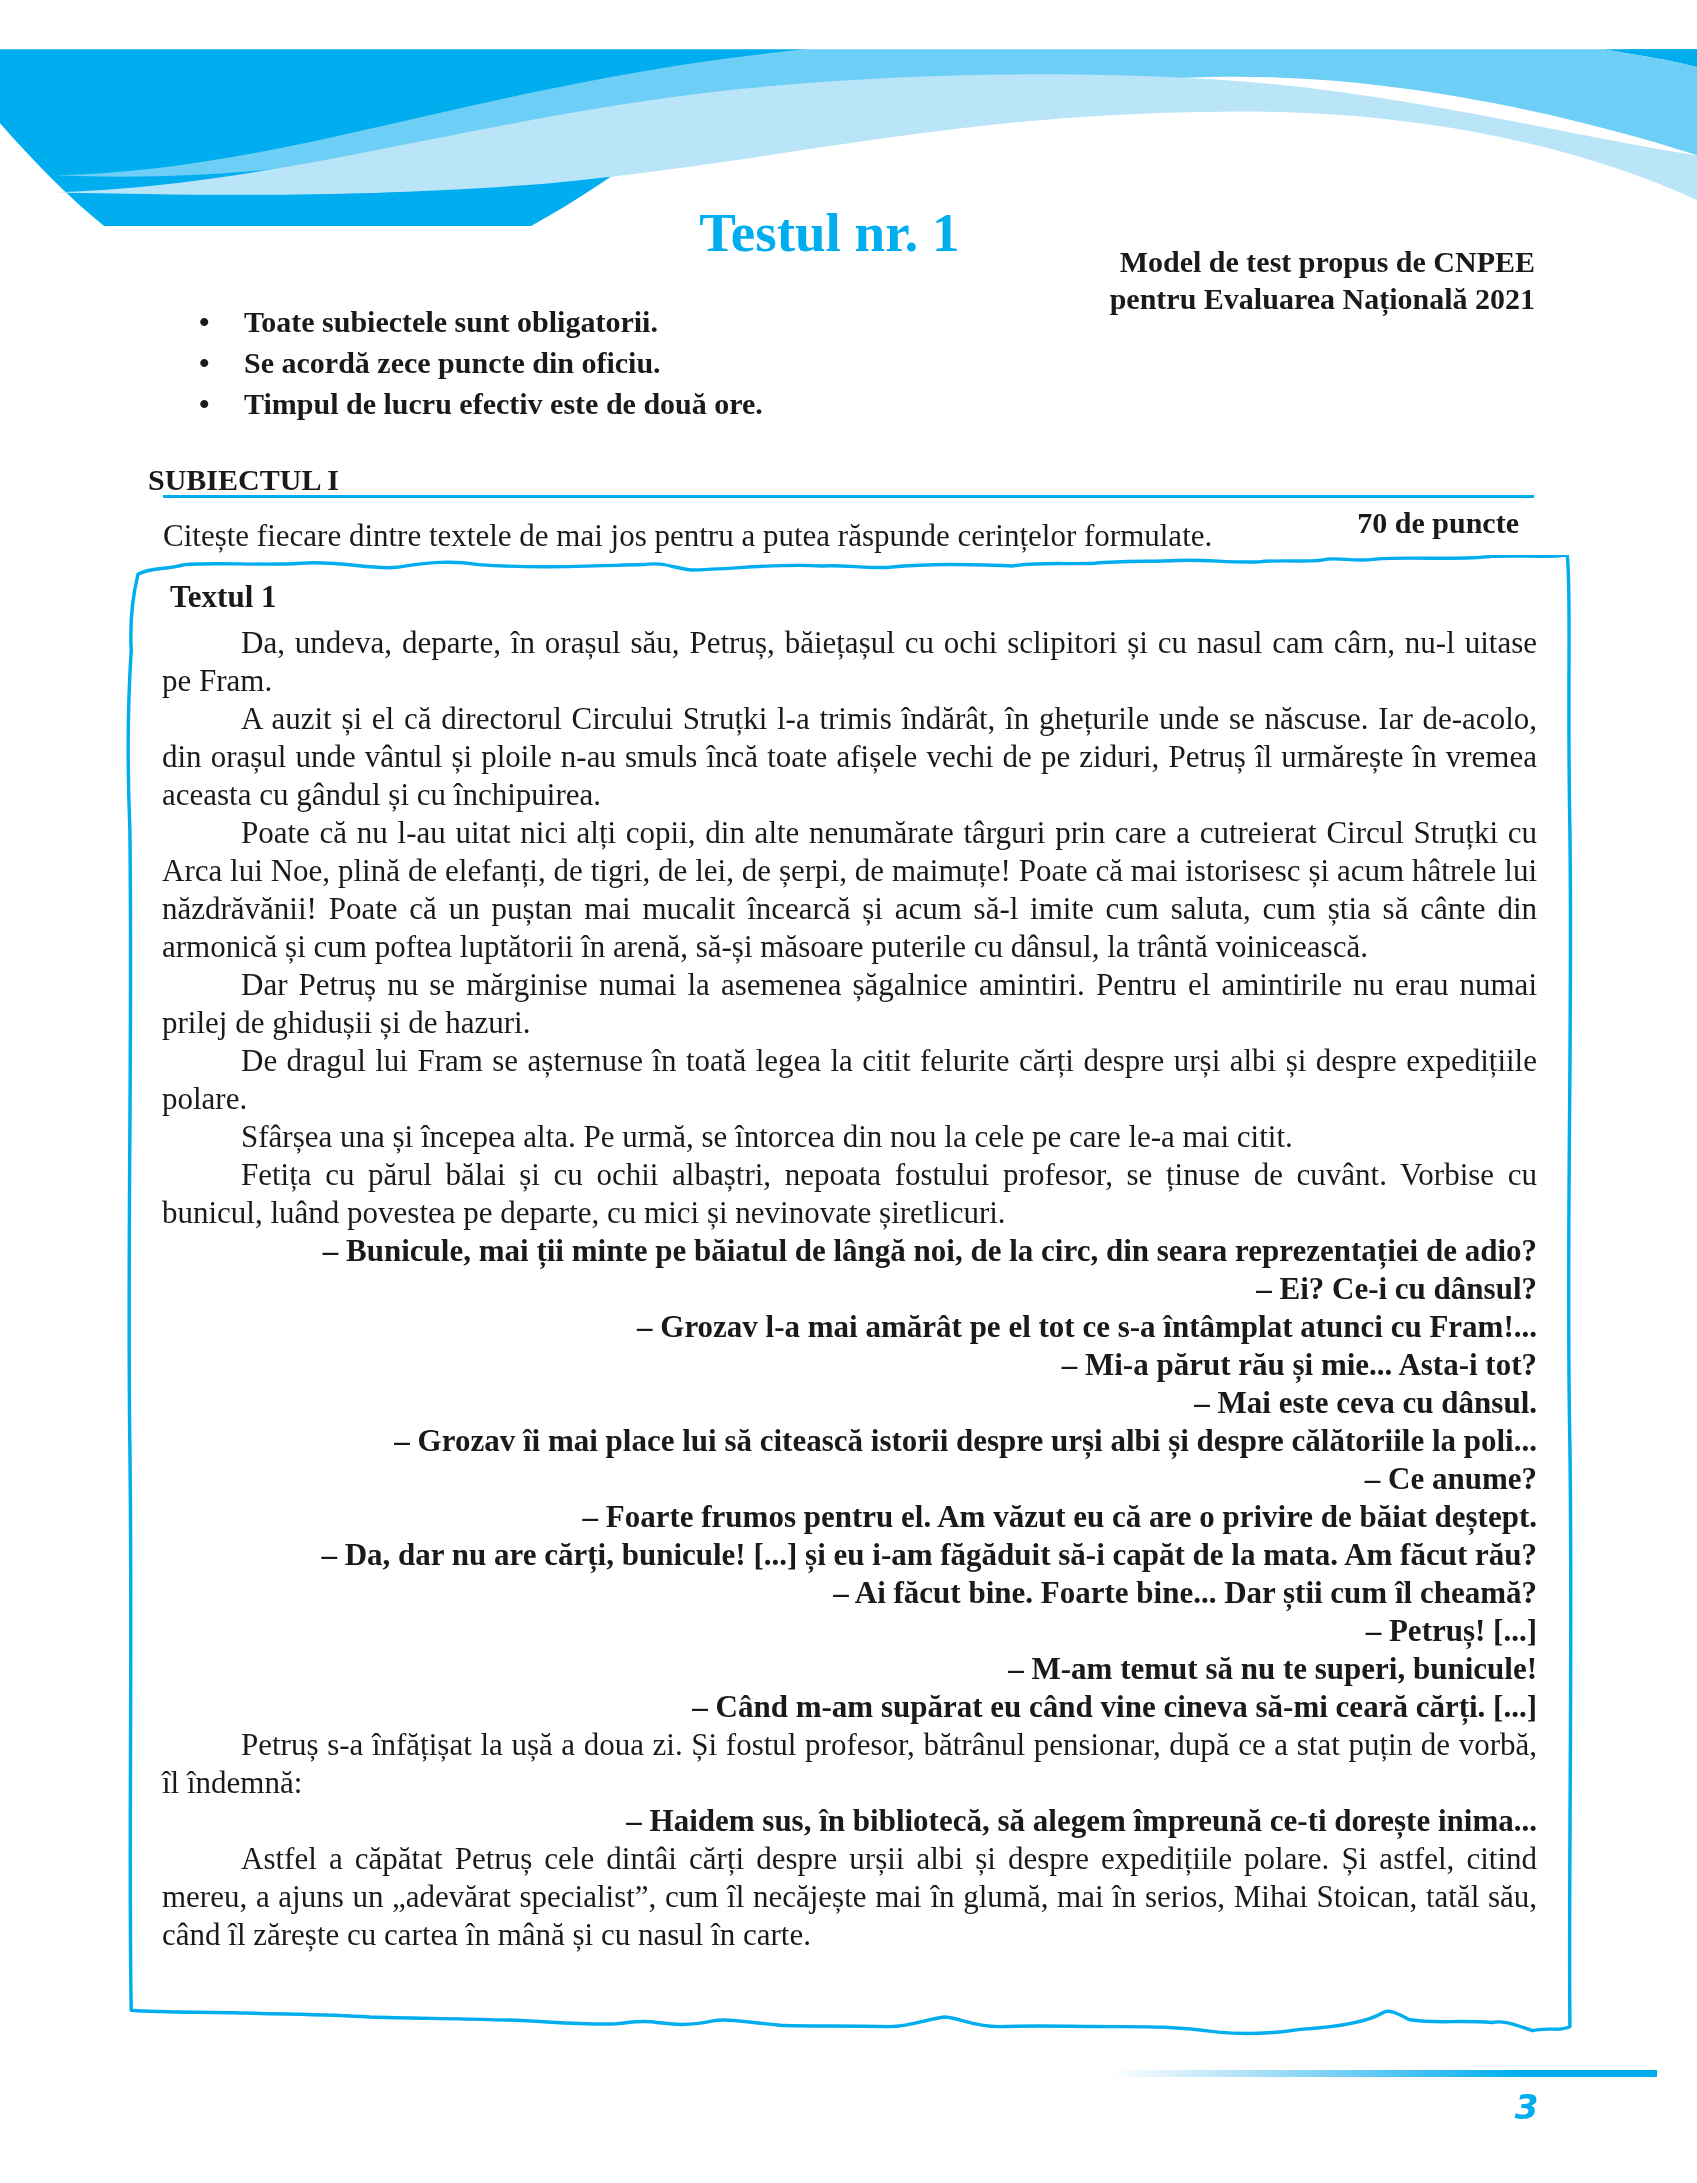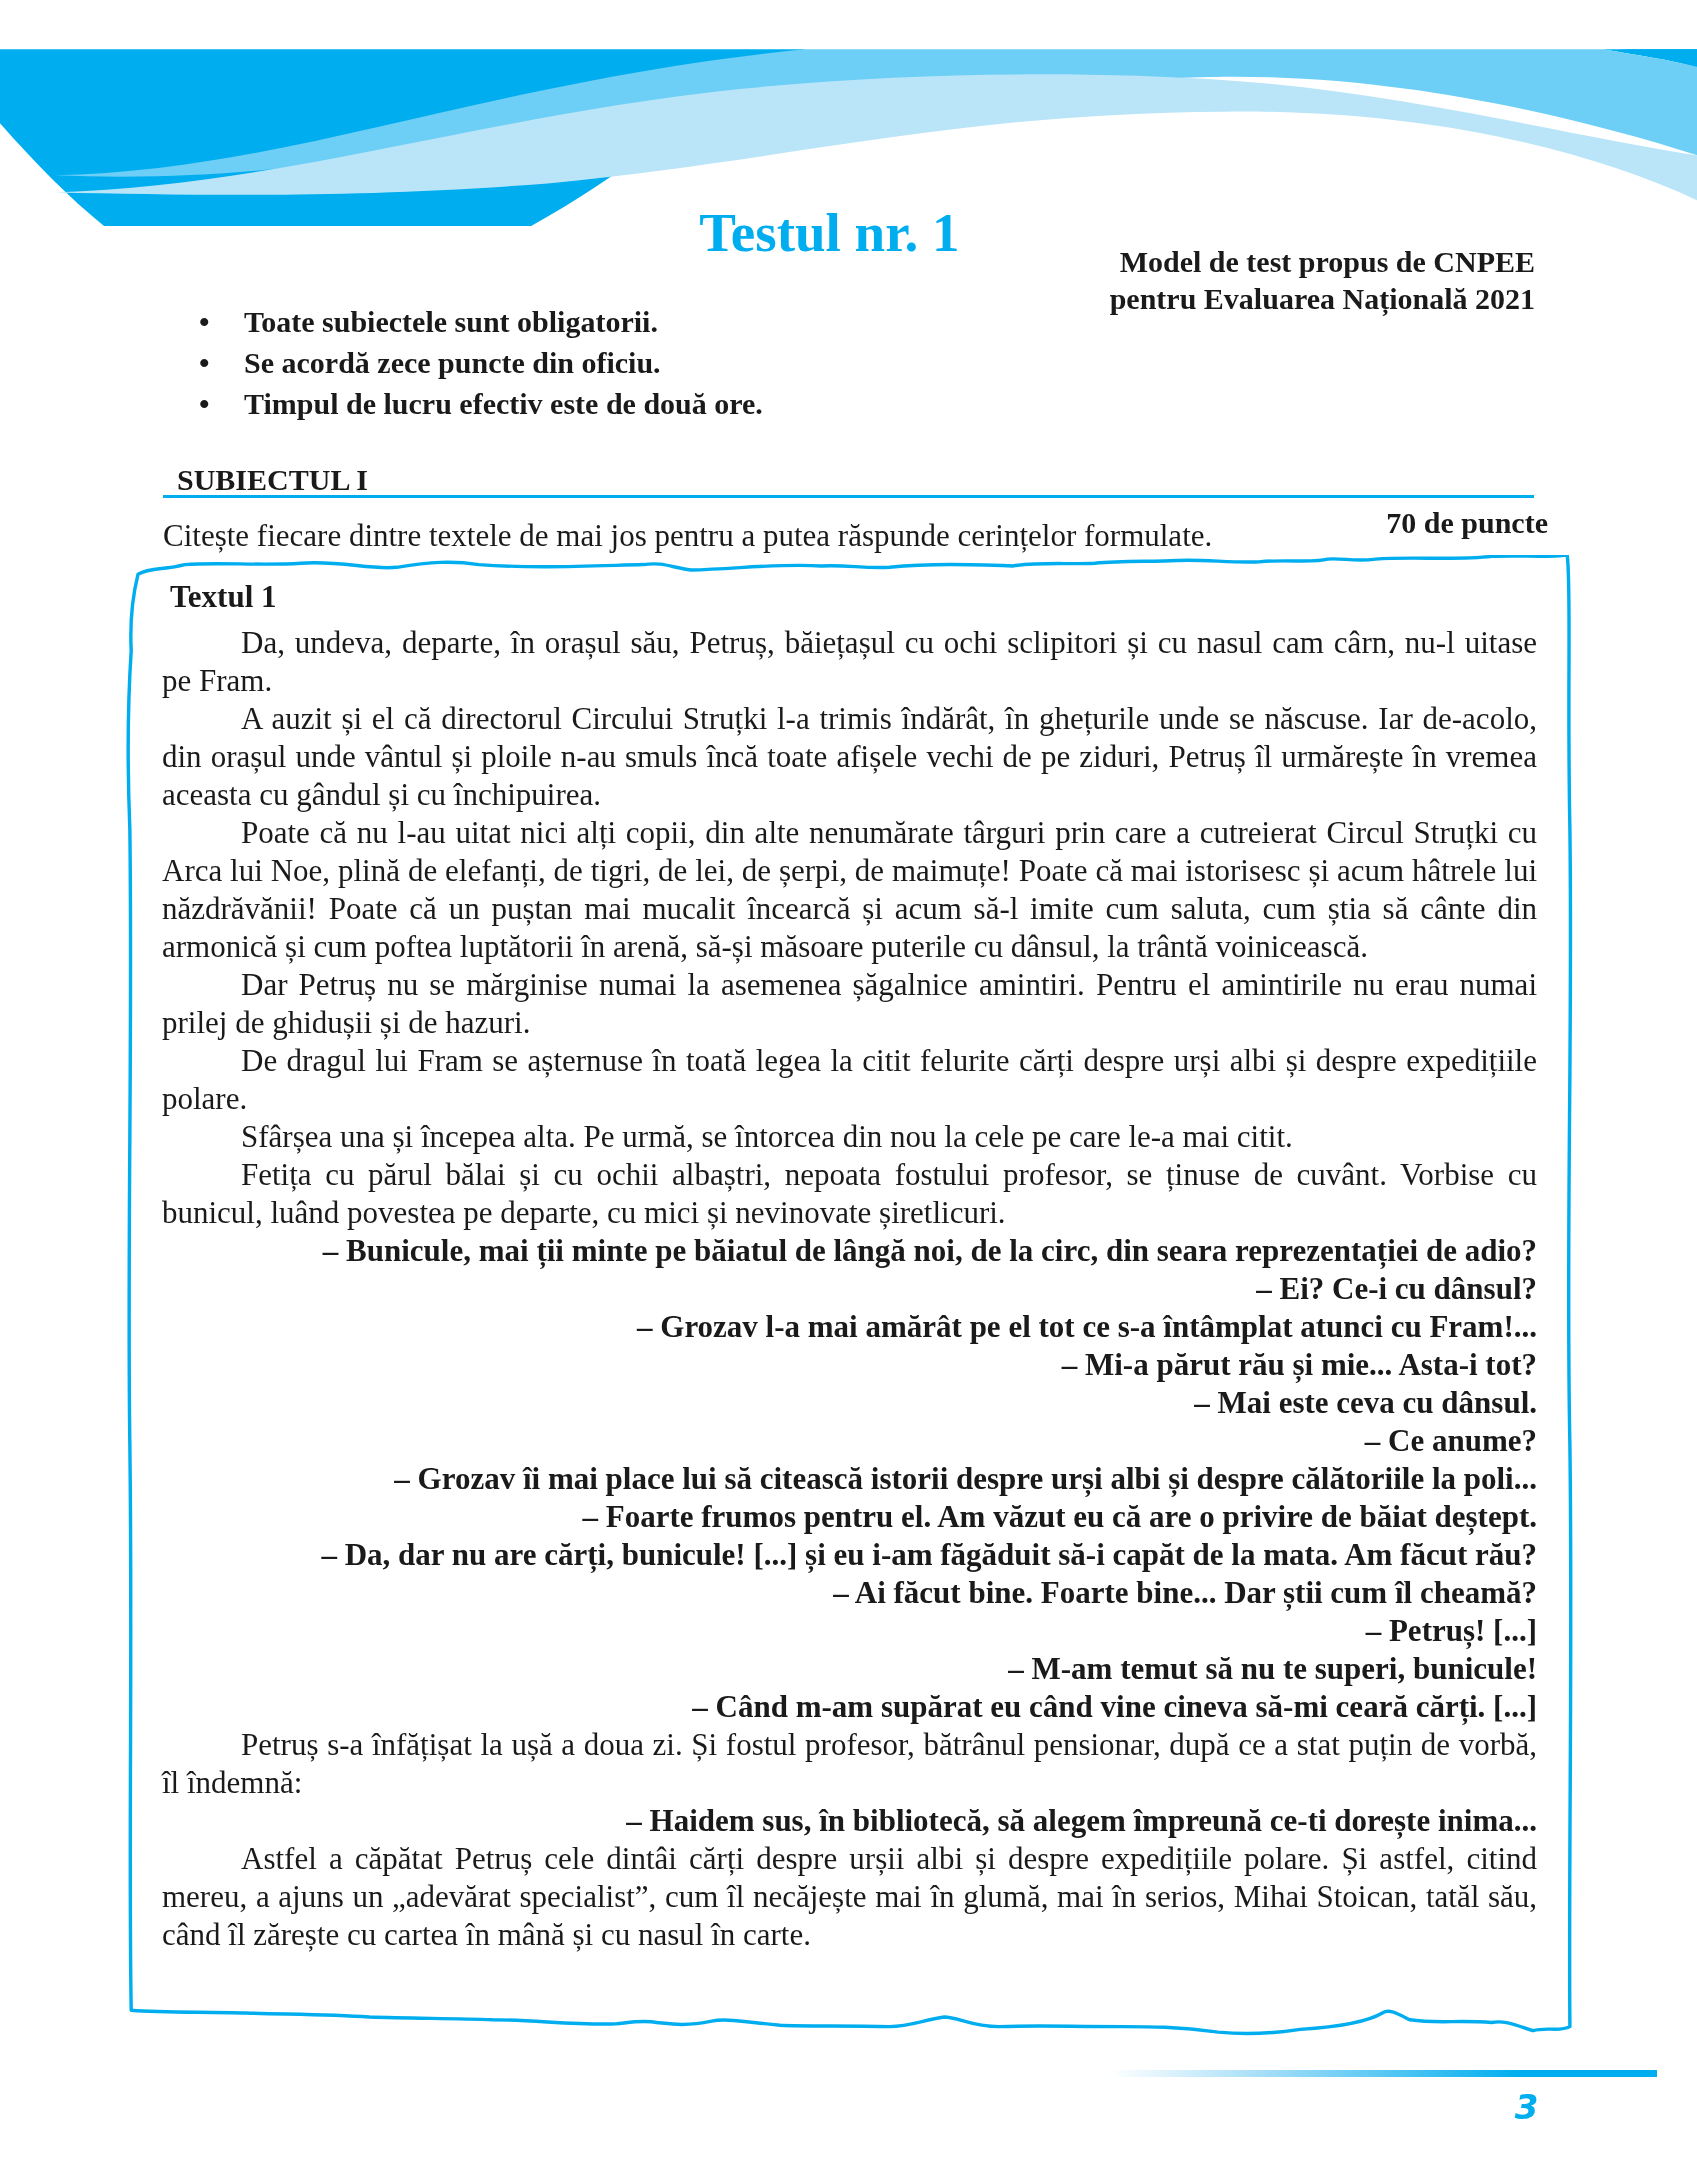--- a/index.html
+++ b/index.html
@@ -8,21 +8,21 @@
   .wave { position: absolute; left: 0; top: 0; width: 1698px; height: 226px; }
   .title { position: absolute; left: 0; width: 1652px; top: 199px; text-align: center;
            font-weight: bold; font-size: 55px; color: #00aeef; line-height: 68px; }
   .title span { display: inline-block; margin-left: 6.8px; }
   .model { position: absolute; right: 163px; top: 243px; text-align: right;
            font-weight: bold; font-size: 30px; line-height: 37px; }
   .bullets { position: absolute; left: 199px; top: 301px; margin: 0; padding: 0; list-style: none;
              font-weight: bold; font-size: 30px; line-height: 41px; }
   .bullets li { position: relative; padding-left: 45px; }
   .bullets li .dot { position: absolute; left: 0; top: 0; }
-  .subject { position: absolute; left: 177px; width: 1371px; top: 459px;
+  .subject { position: absolute; left: 148px; width: 1371px; top: 459px;
              font-weight: bold; font-size: 30px; line-height: 41px; }
   .subject .pts { position: absolute; right: 0; top: 0; margin-top: 43px; }
   .rule { position: absolute; left: 163px; width: 1371px; top: 495px; height: 3.4px; background: #00aeef; }
   .instr { position: absolute; left: 163px; top: 515px; font-weight: normal; font-size: 31px; line-height: 41px; }
   .frame { position: absolute; left: 123px; top: 555px; width: 1451px; height: 1499px; }
   .textbox { position: absolute; left: 162px; top: 570px; width: 1375px;
              font-size: 31px; line-height: 38px; text-align: justify; }
   .textbox h3 { margin: 8px; font-size: 31px; font-weight: bold; line-height: 38px; }
   .textbox p { margin: 0; text-indent: 79px; }
   .textbox p.dlg { text-align: right; font-weight: bold; }
@@ -79,22 +79,22 @@
   <p>Poate că nu l-au uitat nici alți copii, din alte nenumărate târguri prin care a cutreierat Circul Struțki cu Arca lui Noe, plină de elefanți, de tigri, de lei, de șerpi, de maimuțe! Poate că mai istorisesc și acum hâtrele lui năzdrăvănii! Poate că un puștan mai mucalit încearcă și acum să-l imite cum saluta, cum știa să cânte din armonică și cum poftea luptătorii în arenă, să-și măsoare puterile cu dânsul, la trântă voinicească.</p>
   <p>Dar Petruș nu se mărginise numai la asemenea șăgalnice amintiri. Pentru el amintirile nu erau numai prilej de ghidușii și de hazuri.</p>
   <p>De dragul lui Fram se așternuse în toată legea la citit felurite cărți despre urși albi și despre expedițiile polare.</p>
   <p>Sfârșea una și începea alta. Pe urmă, se întorcea din nou la cele pe care le-a mai citit.</p>
   <p>Fetița cu părul bălai și cu ochii albaștri, nepoata fostului profesor, se ținuse de cuvânt. Vorbise cu bunicul, luând povestea pe departe, cu mici și nevinovate șiretlicuri.</p>
   <p class="dlg">– Bunicule, mai ții minte pe băiatul de lângă noi, de la circ, din seara reprezentației de adio?</p>
   <p class="dlg">– Ei? Ce-i cu dânsul?</p>
   <p class="dlg">– Grozav l-a mai amărât pe el tot ce s-a întâmplat atunci cu Fram!...</p>
   <p class="dlg">– Mi-a părut rău și mie... Asta-i tot?</p>
   <p class="dlg">– Mai este ceva cu dânsul.</p>
+  <p class="dlg">– Grozav îi mai place lui să citească istorii despre urși albi și despre călătoriile la poli...</p>
   <p class="dlg">– Ce anume?</p>
-  <p class="dlg">– Grozav îi mai place lui să citească istorii despre urși albi și despre călătoriile la poli...</p>
   <p class="dlg">– Foarte frumos pentru el. Am văzut eu că are o privire de băiat deștept.</p>
   <p class="dlg">– Da, dar nu are cărți, bunicule! [...] și eu i-am făgăduit să-i capăt de la mata. Am făcut rău?</p>
   <p class="dlg">– Ai făcut bine. Foarte bine... Dar știi cum îl cheamă?</p>
   <p class="dlg">– Petruș! [...]</p>
   <p class="dlg">– M-am temut să nu te superi, bunicule!</p>
   <p class="dlg">– Când m-am supărat eu când vine cineva să-mi ceară cărți. [...]</p>
   <p>Petruș s-a înfățișat la ușă a doua zi. Și fostul profesor, bătrânul pensionar, după ce a stat puțin de vorbă, îl îndemnă:</p>
   <p class="dlg">– Haidem sus, în bibliotecă, să alegem împreună ce-ti dorește inima...</p>
   <p>Astfel a căpătat Petruș cele dintâi cărți despre urșii albi și despre expedițiile polare. Și astfel, citind mereu, a ajuns un „adevărat specialist”, cum îl necăjește mai în glumă, mai în serios, Mihai Stoican, tatăl său, când îl zărește cu cartea în mână și cu nasul în carte.</p>
 </div>

